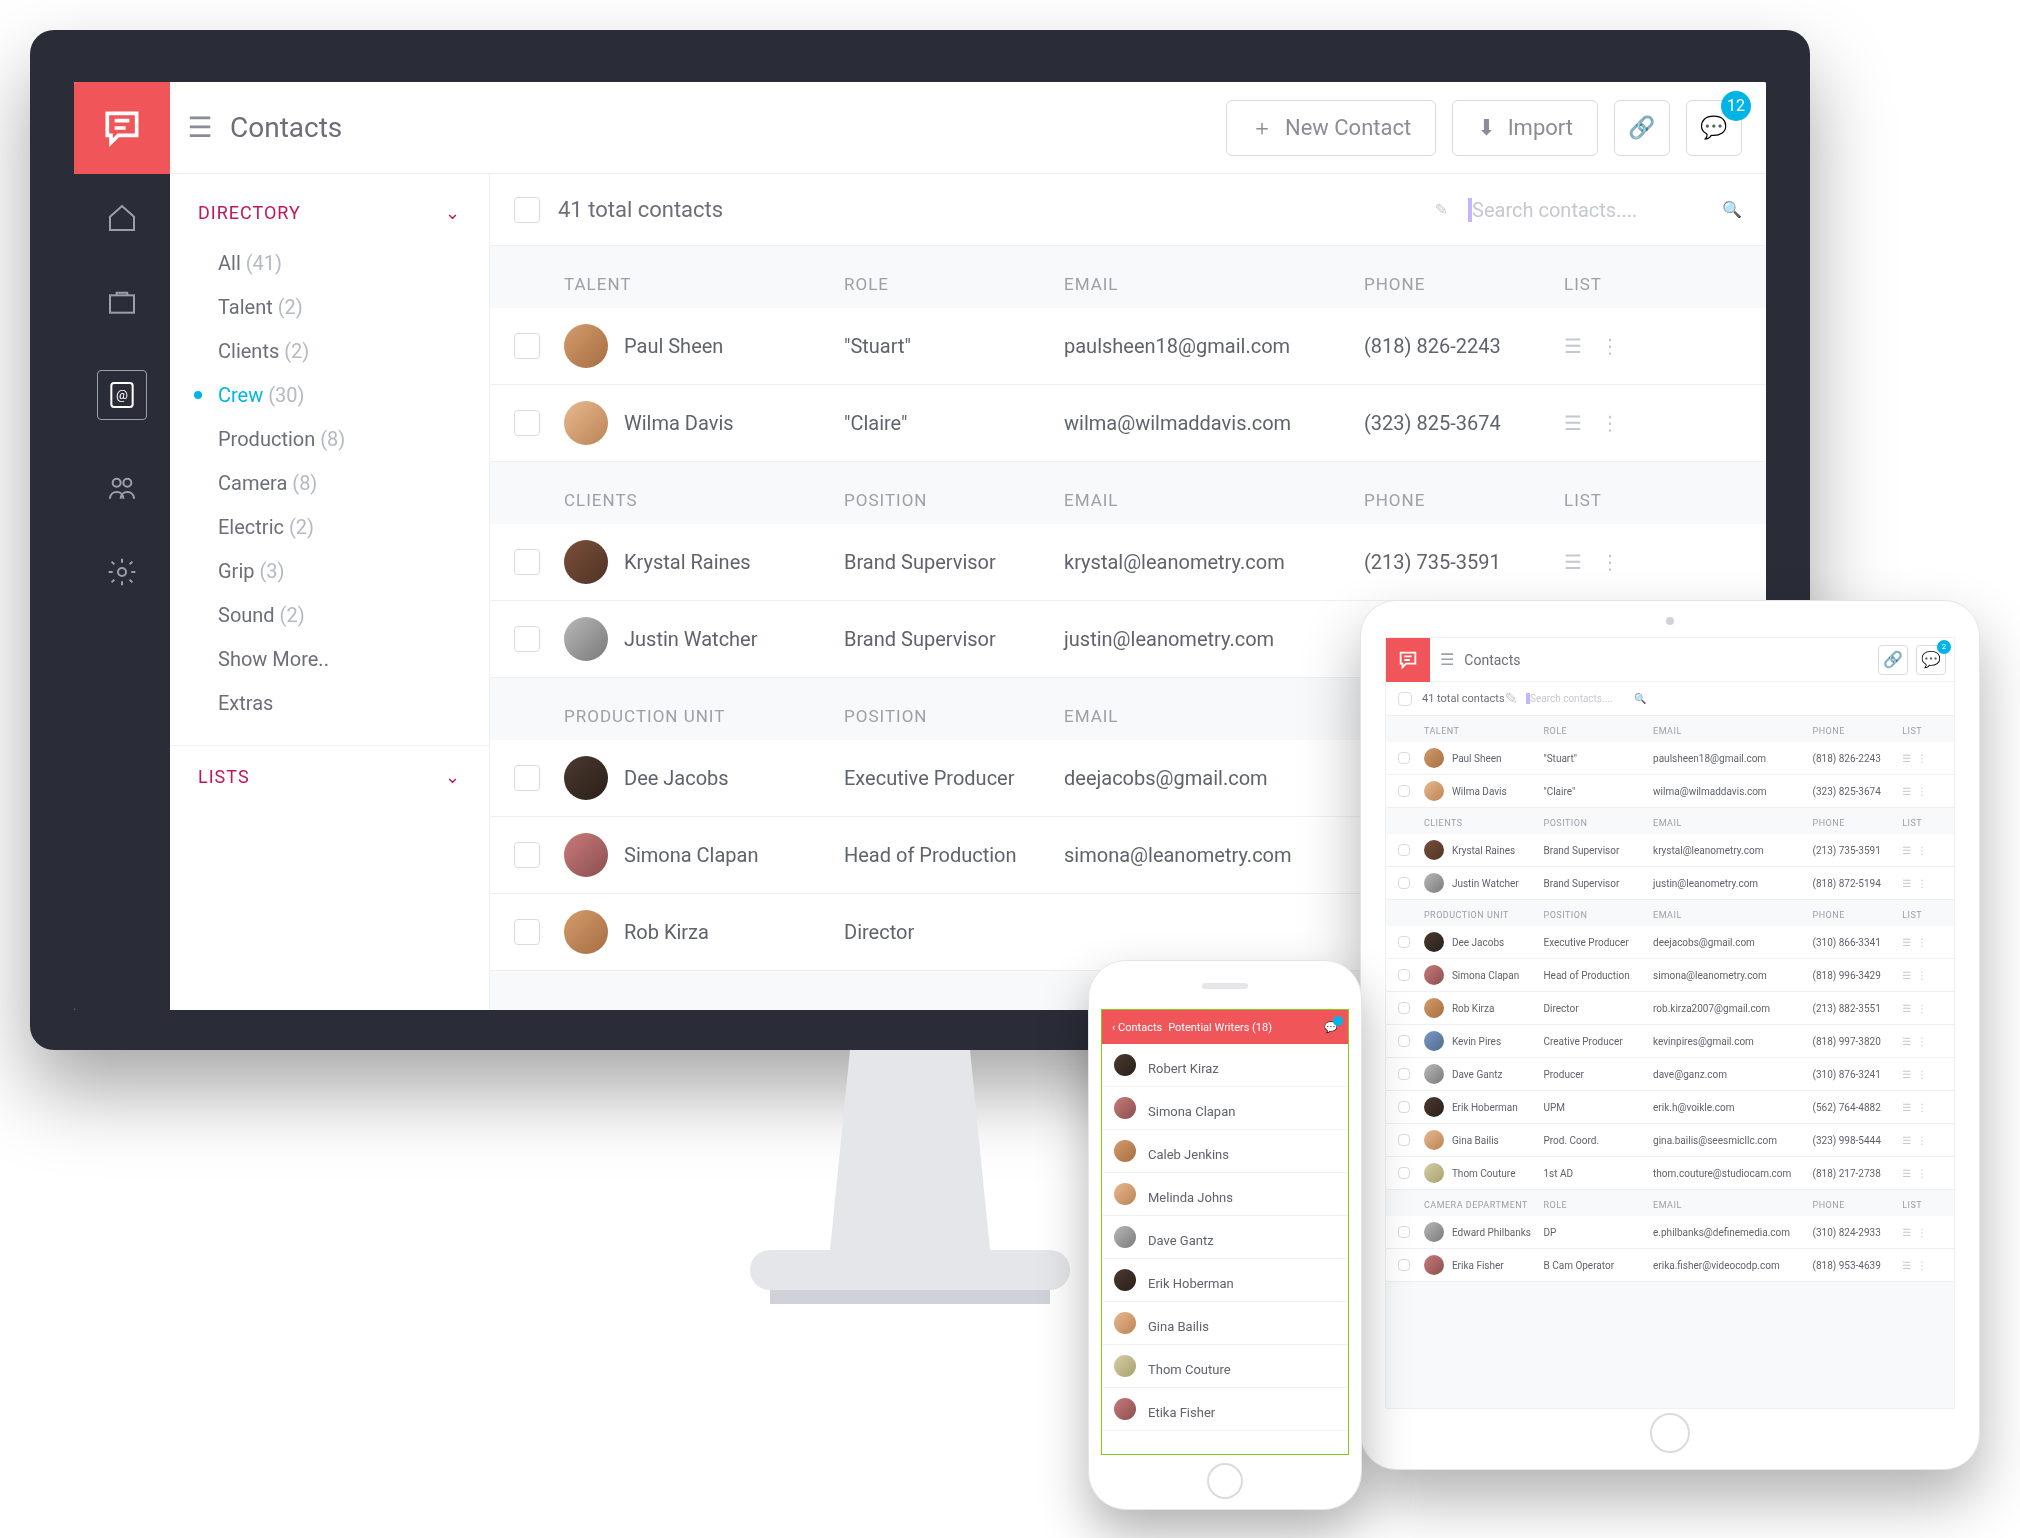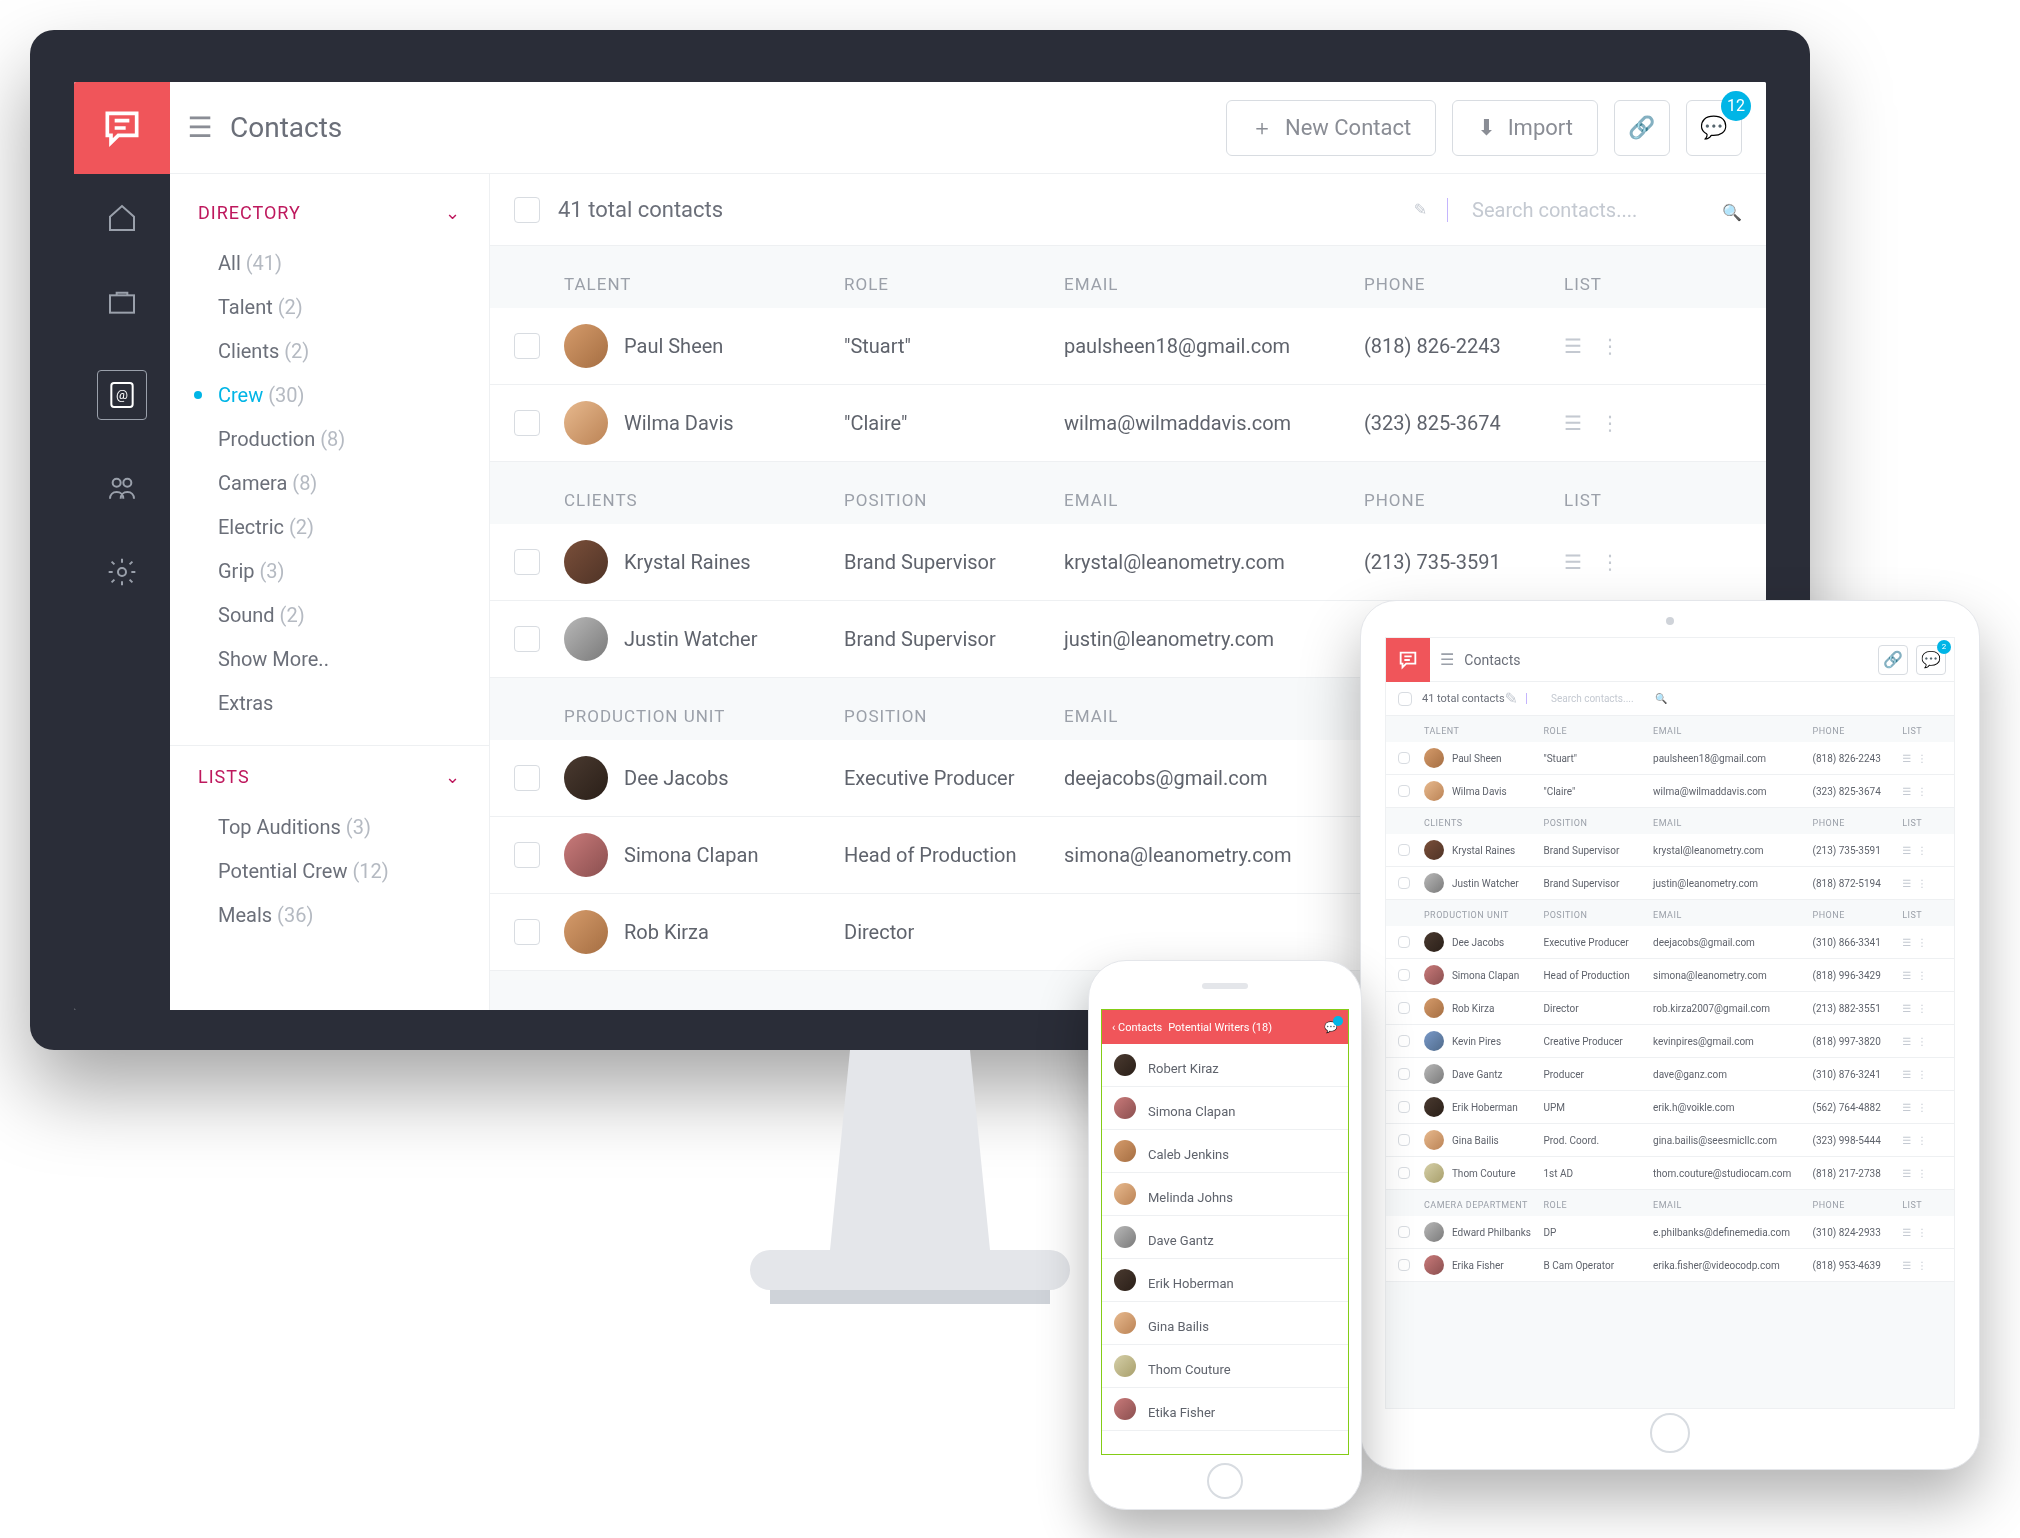--- a/index.html
+++ b/index.html
@@ -41,21 +41,21 @@
 .sb-list li.sel::before{content:"";position:absolute;left:-4px;top:18px;width:8px;height:8px;border-radius:50%;background:#00b5e6}
 .sb-sub{padding-left:24px}
 .sb-divider{height:1px;background:#eef0f2;margin:20px 0}
 
 .main{flex:1;overflow:hidden;background:#f7f9fa;display:flex;flex-direction:column}
 .toolbar{height:72px;background:#fff;display:flex;align-items:center;padding:0 24px;border-bottom:1px solid #eef0f2}
 .chk{width:26px;height:26px;border:1.5px solid #d8dce1;border-radius:4px;margin-right:18px;cursor:pointer}
 .tl-text{color:#6b6f79;font-size:22px}
 .toolbar .spacer{flex:1}
 .tl-icon{color:#c4c9d1;margin-right:20px;cursor:pointer}
-.search{display:flex;align-items:flex-end;border-left:1px solid #c4b5fd;padding-left:24px;color:#c4c9d1}
+.search{display:flex;align-items:center;border-left:4px solid #c4b5fd;color:#c4c9d1}
 .search input{border:none;font-size:20px;width:240px;color:#6b6f79;outline:none;background:transparent}
 .search input::placeholder{color:#c4c9d1}
 
 .group-head{display:flex;padding:28px 24px 14px;color:#9ba0a9;font-size:17px;letter-spacing:1px}
 .col-chk{width:50px}
 .col-name{width:280px}
 .col-role{width:220px}
 .col-email{width:300px}
 .col-phone{width:200px}
 .col-list{width:100px}
@@ -199,25 +199,20 @@
               <li class="sb-sub">Show More..</li>
               <li>Extras</li>
             </ul>
         </div>
         <div class="sb-divider"></div>
         <div class="sb-section">
           <div class="sb-head">
             <span>LISTS</span>
             <span>⌄</span>
           </div>
-          <ul class="sb-list" id="d-lists">
-              <li>Top Auditions <span class="cnt">(3)</span></li>
-              <li>Potential Crew <span class="cnt">(12)</span></li>
-              <li>Meals <span class="cnt">(36)</span></li>
-            </ul>
         </div>
       </div>
 
       <div class="main">
         <div class="toolbar">
           <div class="chk"></div>
           <div class="tl-text">41 total contacts</div>
           <div class="spacer"></div>
           <div class="tl-icon">✎</div>
           <div class="search">

